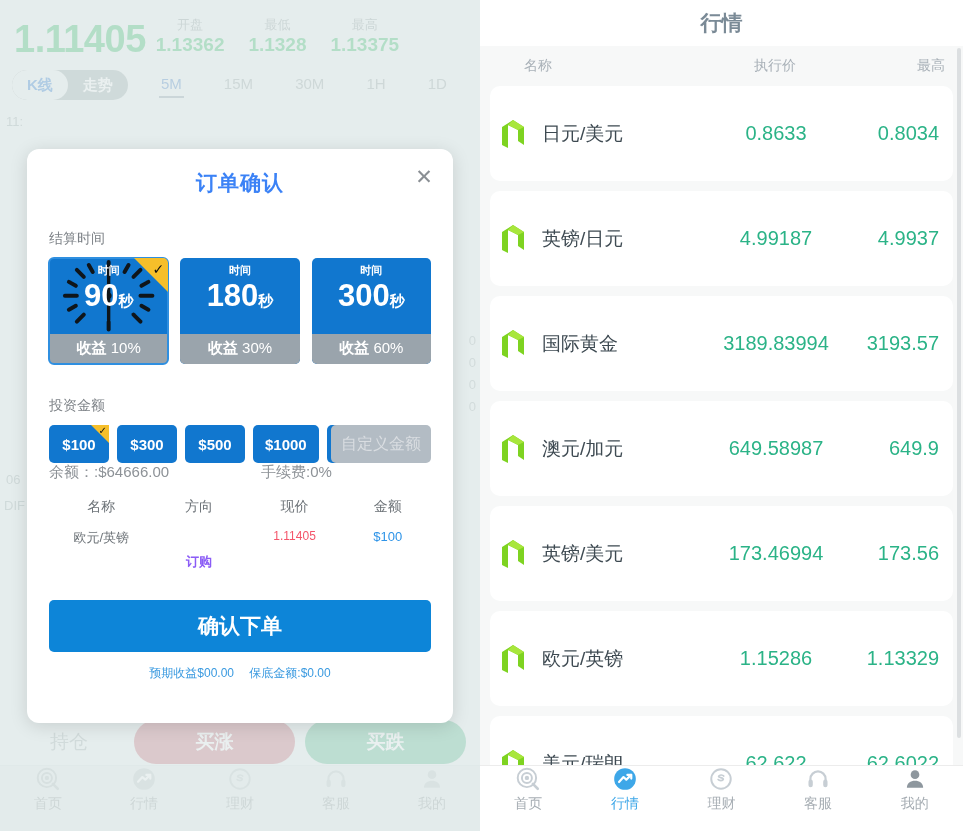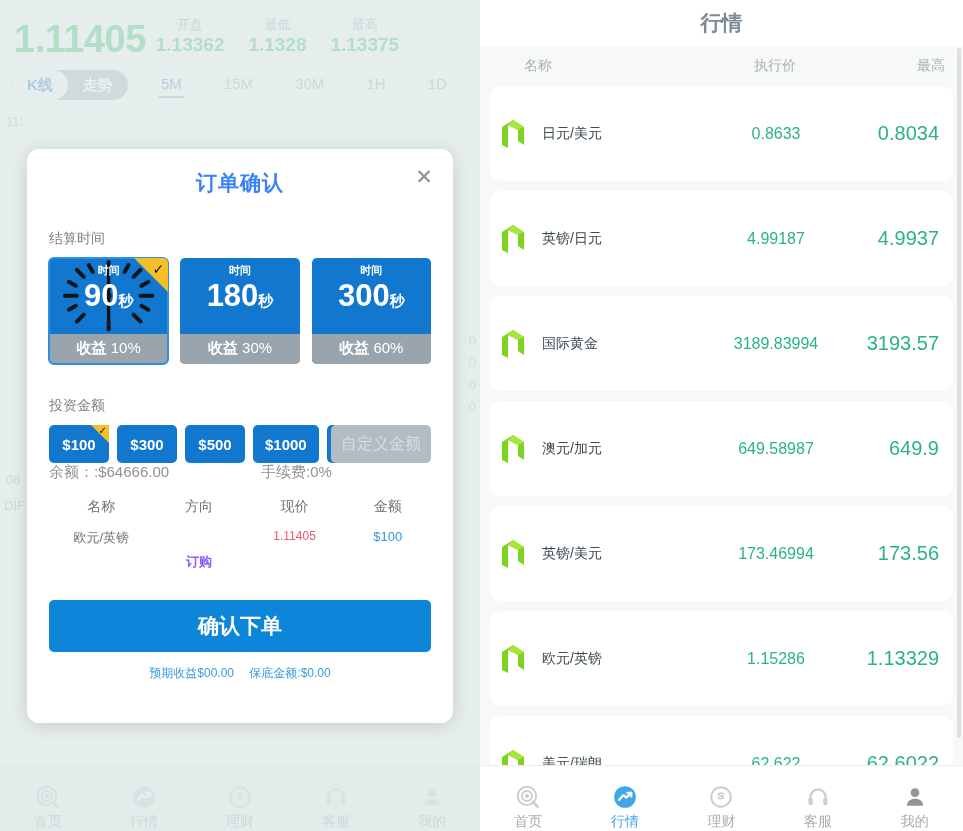--- a/index.html
+++ b/index.html
@@ -79,21 +79,21 @@
     font-size: 19px; font-weight: bold;
     display: flex; align-items: center; justify-content: center;
   }
   .buy-up { background: #c9737d; }
   .buy-down { background: #5fbf94; }
 
   
   .bottom-nav {
     position: absolute; left: 0; right: 0; bottom: 0; height: 66px;
     background: #ffffff; border-top: 1px solid #ececec;
-    display: flex; align-items: flex-end;
+    display: flex; align-items: flex-start;
   }
   .left-panel .bottom-nav { background: #e7eeee; border-top: 1px solid #dbe4e4; }
   .nav-item {
     flex: 1; display: flex; flex-direction: column;
     align-items: center; justify-content: center; gap: 3px;
   }
   .nav-icon { width: 26px; height: 26px; display: block; }
   .nav-label { font-size: 14px; color: #9aa5a5; }
   .right-panel .nav-label { color: #a6adb3; }
   .nav-item.active .nav-label { color: #3ea7e8; }
@@ -223,23 +223,23 @@
   .ch-high { flex: 0 0 110px; text-align: right; }
 
   .quote-list { height: 704px; overflow: hidden; padding: 0 10px 0 10px; }
   .quote-row {
     background: #ffffff; border-radius: 10px; height: 95px;
     display: flex; align-items: center; margin-bottom: 10px;
     padding: 0 8px 0 10px;
   }
   .q-icon { flex: 0 0 42px; display: flex; align-items: center; }
   .q-name {
-    flex: 0 0 175px; font-size: 14px; color: #3e4a52;
-  }
-  .q-strike { flex: 1; text-align: center; font-size: 16px; color: #2bb387; }
+    flex: 0 0 175px; font-size: 19px; color: #3e4a52;
+  }
+  .q-strike { flex: 1; text-align: center; font-size: 20px; color: #2bb387; }
   .q-high { flex: 0 0 110px; text-align: right; font-size: 20px; color: #2bb387; padding-right: 6px; }
 
   .rp-scroll {
     position: absolute; right: 2px; top: 48px; width: 4px; height: 690px;
     background: #dcdfe1; border-radius: 2px;
   }
 </style>
 </head>
 <body>
 
@@ -284,20 +284,25 @@
       <div class="ghost" style="left:6px; top:372px;">06</div>
       <div class="ghost" style="left:4px; top:398px;">DIF</div>
       <div class="gy-labels">
         <div>0</div>
         <div>0</div>
         <div>0</div>
         <div>0</div>
       </div>
     </div>
 
+    <div class="action-row">
+      <div class="hold-btn">持仓</div>
+      <div class="buy-up">买涨</div>
+      <div class="buy-down">买跌</div>
+    </div>
 
     <div class="bottom-nav">
       <div class="nav-item">
         <svg class="nav-icon" viewBox="0 0 24 24">
           <circle cx="11" cy="11" r="8.5" fill="none" stroke="#b9c4c4" stroke-width="1.8"></circle>
           <circle cx="11" cy="11" r="4.6" fill="none" stroke="#b9c4c4" stroke-width="1.8"></circle>
           <circle cx="11" cy="11" r="2" fill="#b9c4c4"></circle>
           <path d="M16.5 16.5 L21 21" stroke="#b9c4c4" stroke-width="2.4" stroke-linecap="round"></path>
         </svg>
         <div class="nav-label">首页</div>

